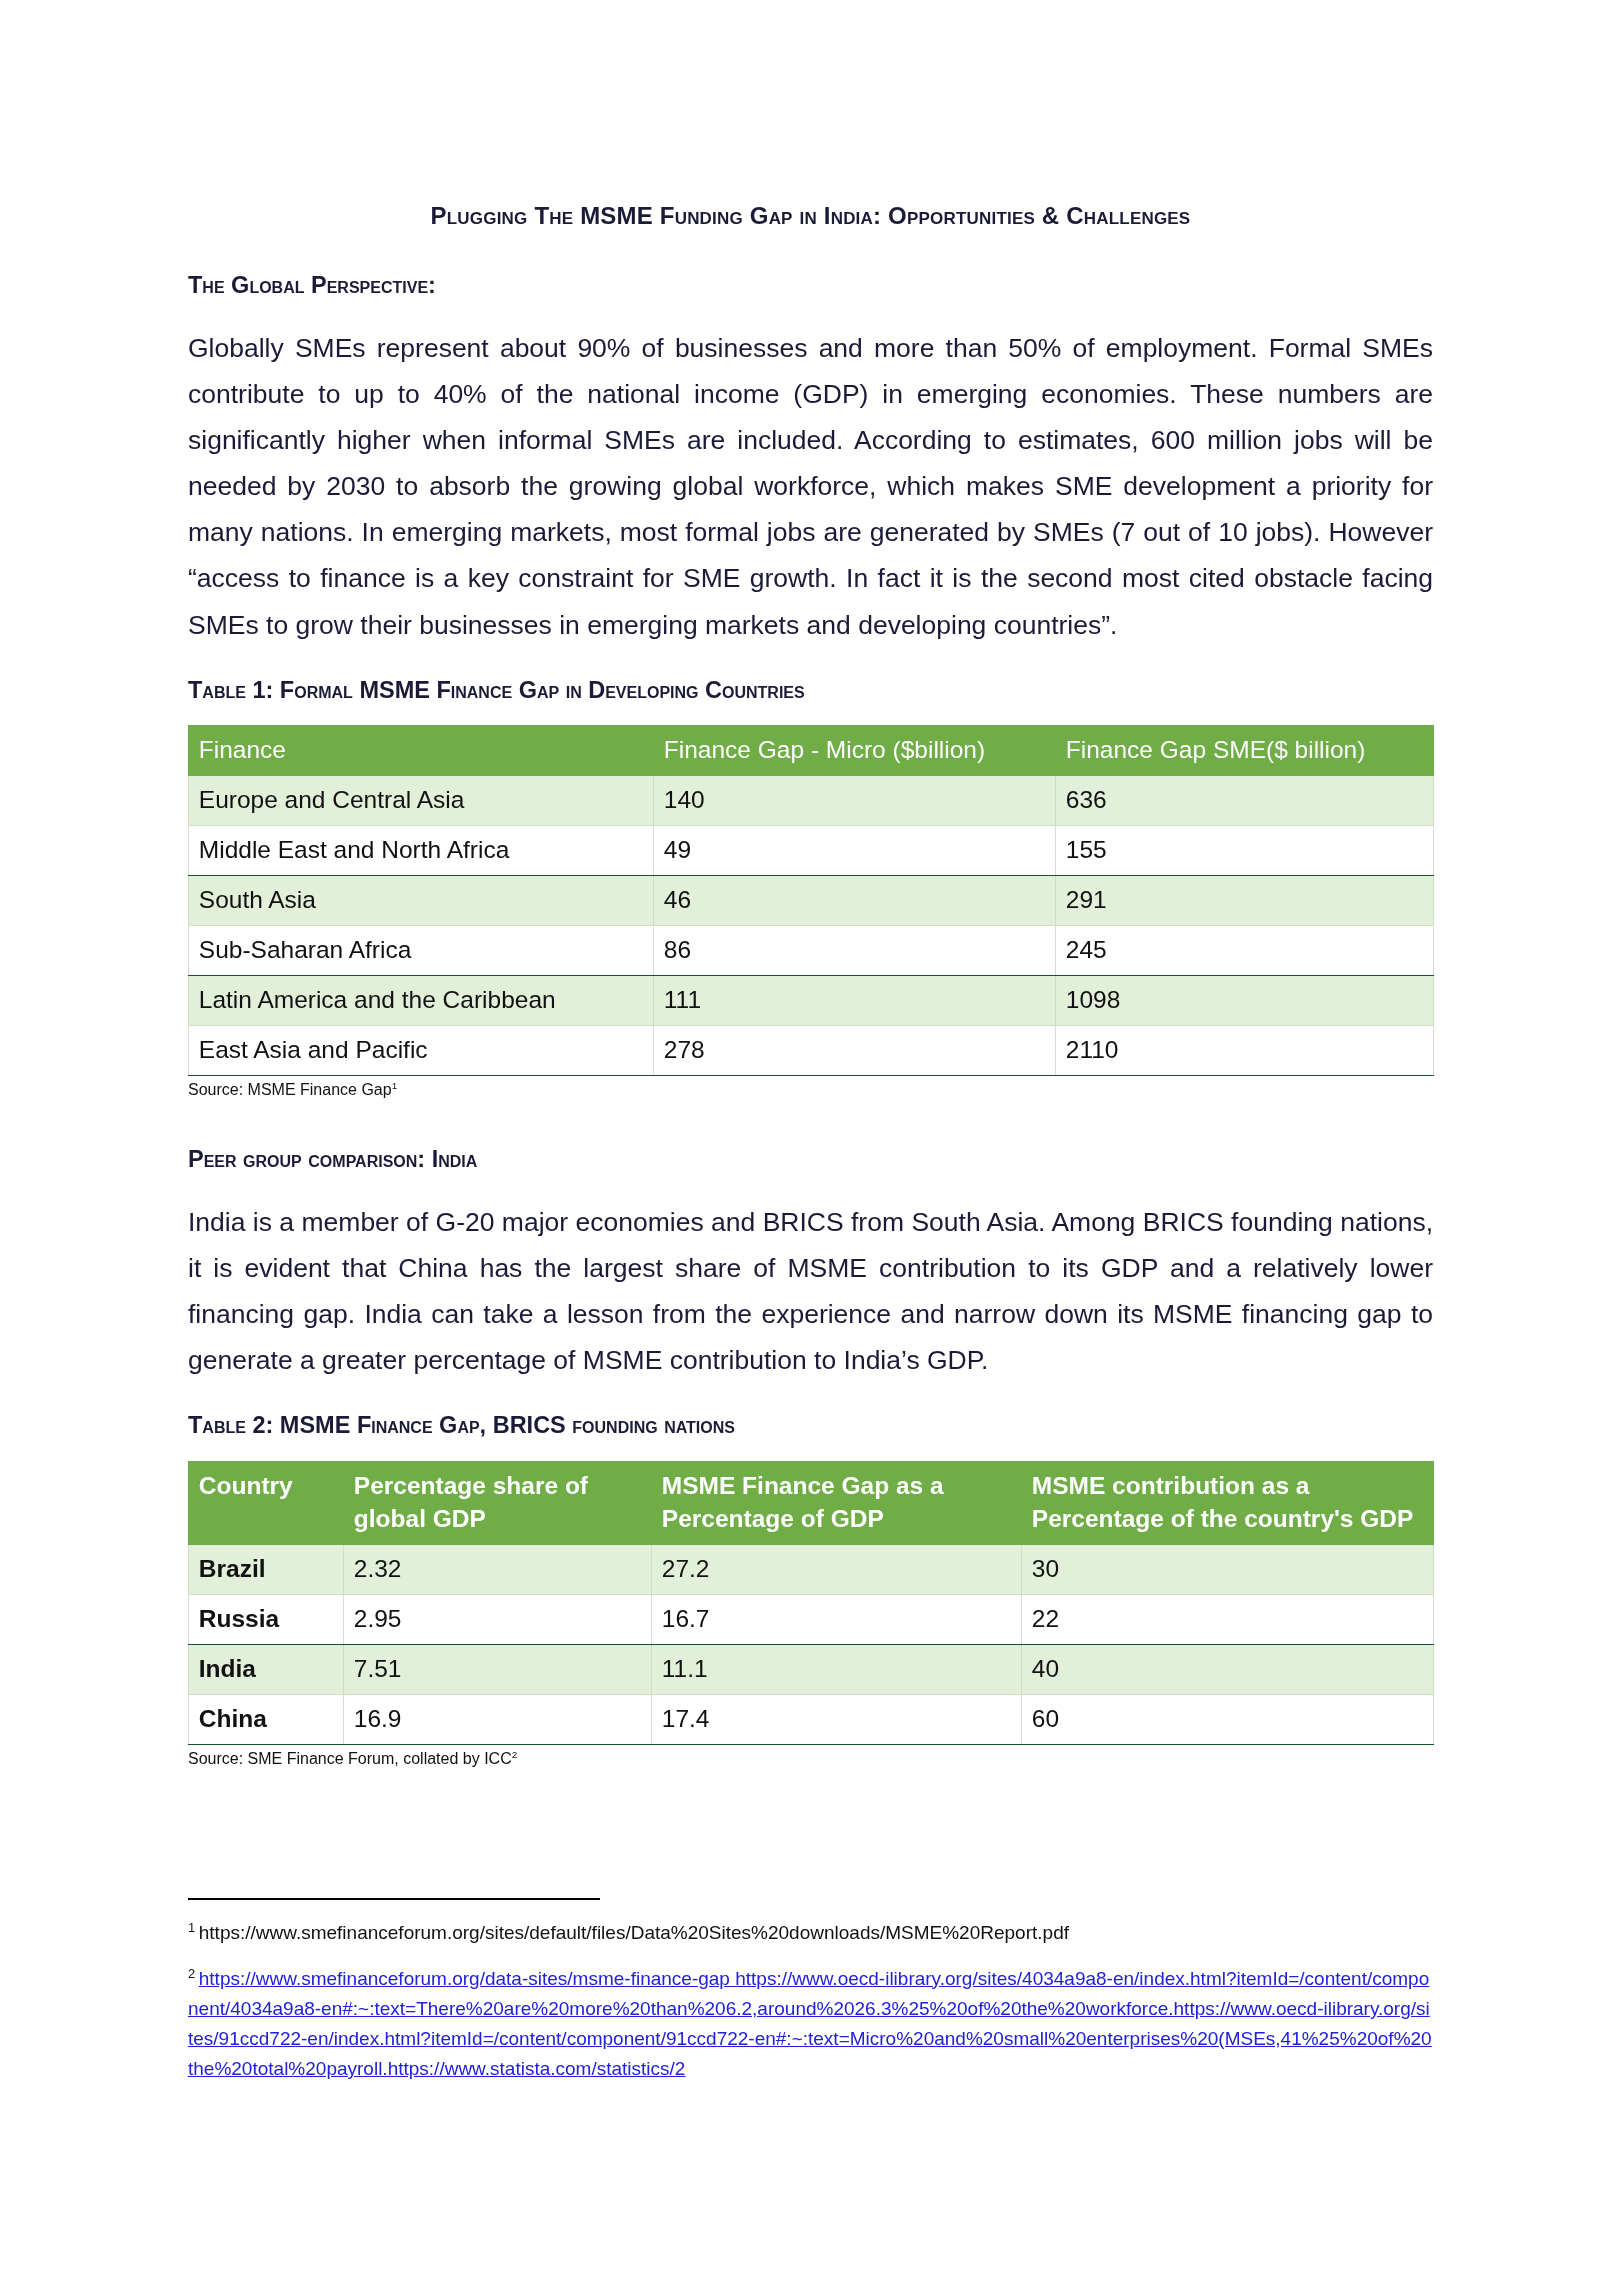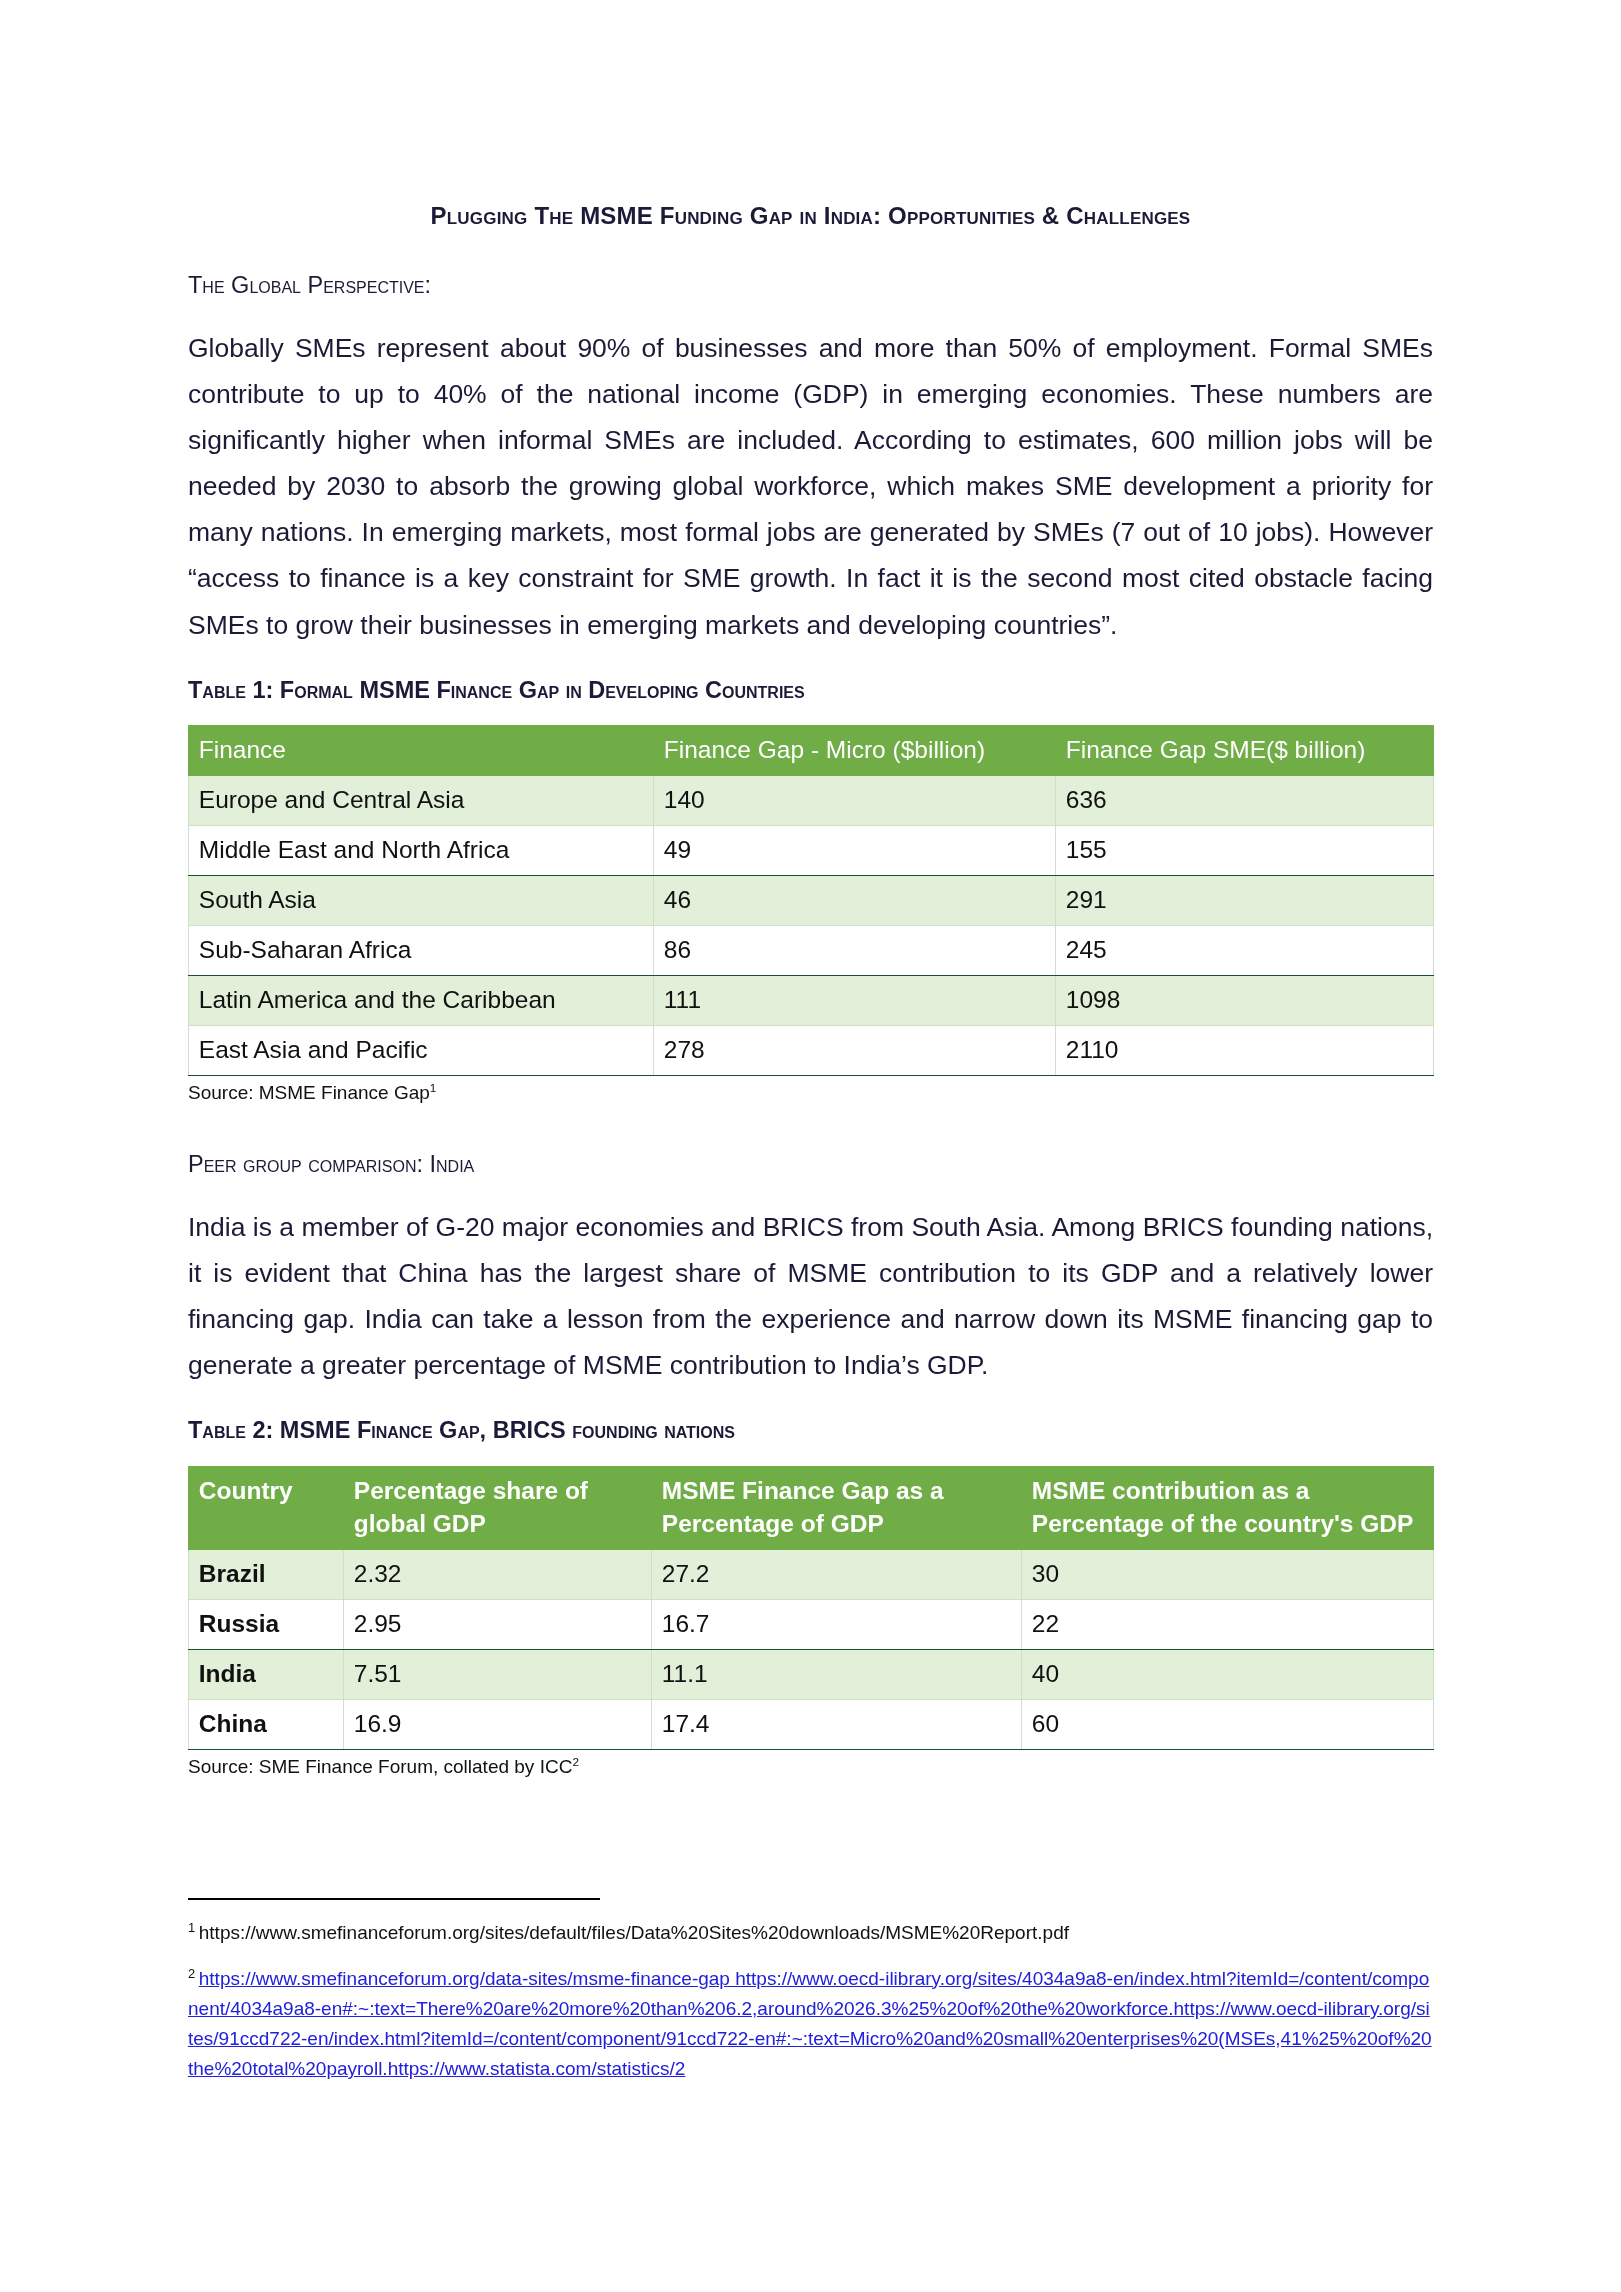--- a/index.html
+++ b/index.html
@@ -30,21 +30,21 @@
     text-align: center;
     font-weight: bold;
     font-size: 24px;
     letter-spacing: 0.2px;
     color: #1b1b38;
     font-variant: small-caps;
     margin: 0 0 43px 0;
     line-height: 1.1;
   }
   .section-head {
-    font-weight: normal;
+    font-weight: bold;
     font-size: 23.5px;
     color: #1b1b38;
     font-variant: small-caps;
     margin: 0 0 25.5px 0;
     line-height: 1.15;
   }
   .table-caption {
     font-weight: bold;
     font-size: 23.5px;
     color: #1b1b38;
@@ -100,21 +100,21 @@
   table.doc-table tbody tr.shade td {
     border: 1px solid #cfe0c2;
   }
   .cell-red { color: #c00000; margin-top: 41px; }
   .cell-bold { font-weight: bold; color: #111111; }
 
   
   table.t2 thead th { font-weight: bold; }
 
   .source-line {
-    font-size: 19px;
+    font-size: 16px;
     color: #111111;
     margin: 3.9px 0 0 0;
     line-height: 1.3;
   }
   .source-line sup { font-size: 0.62em; }
 
   
   .footnotes {
     position: absolute;
     left: 188px;

